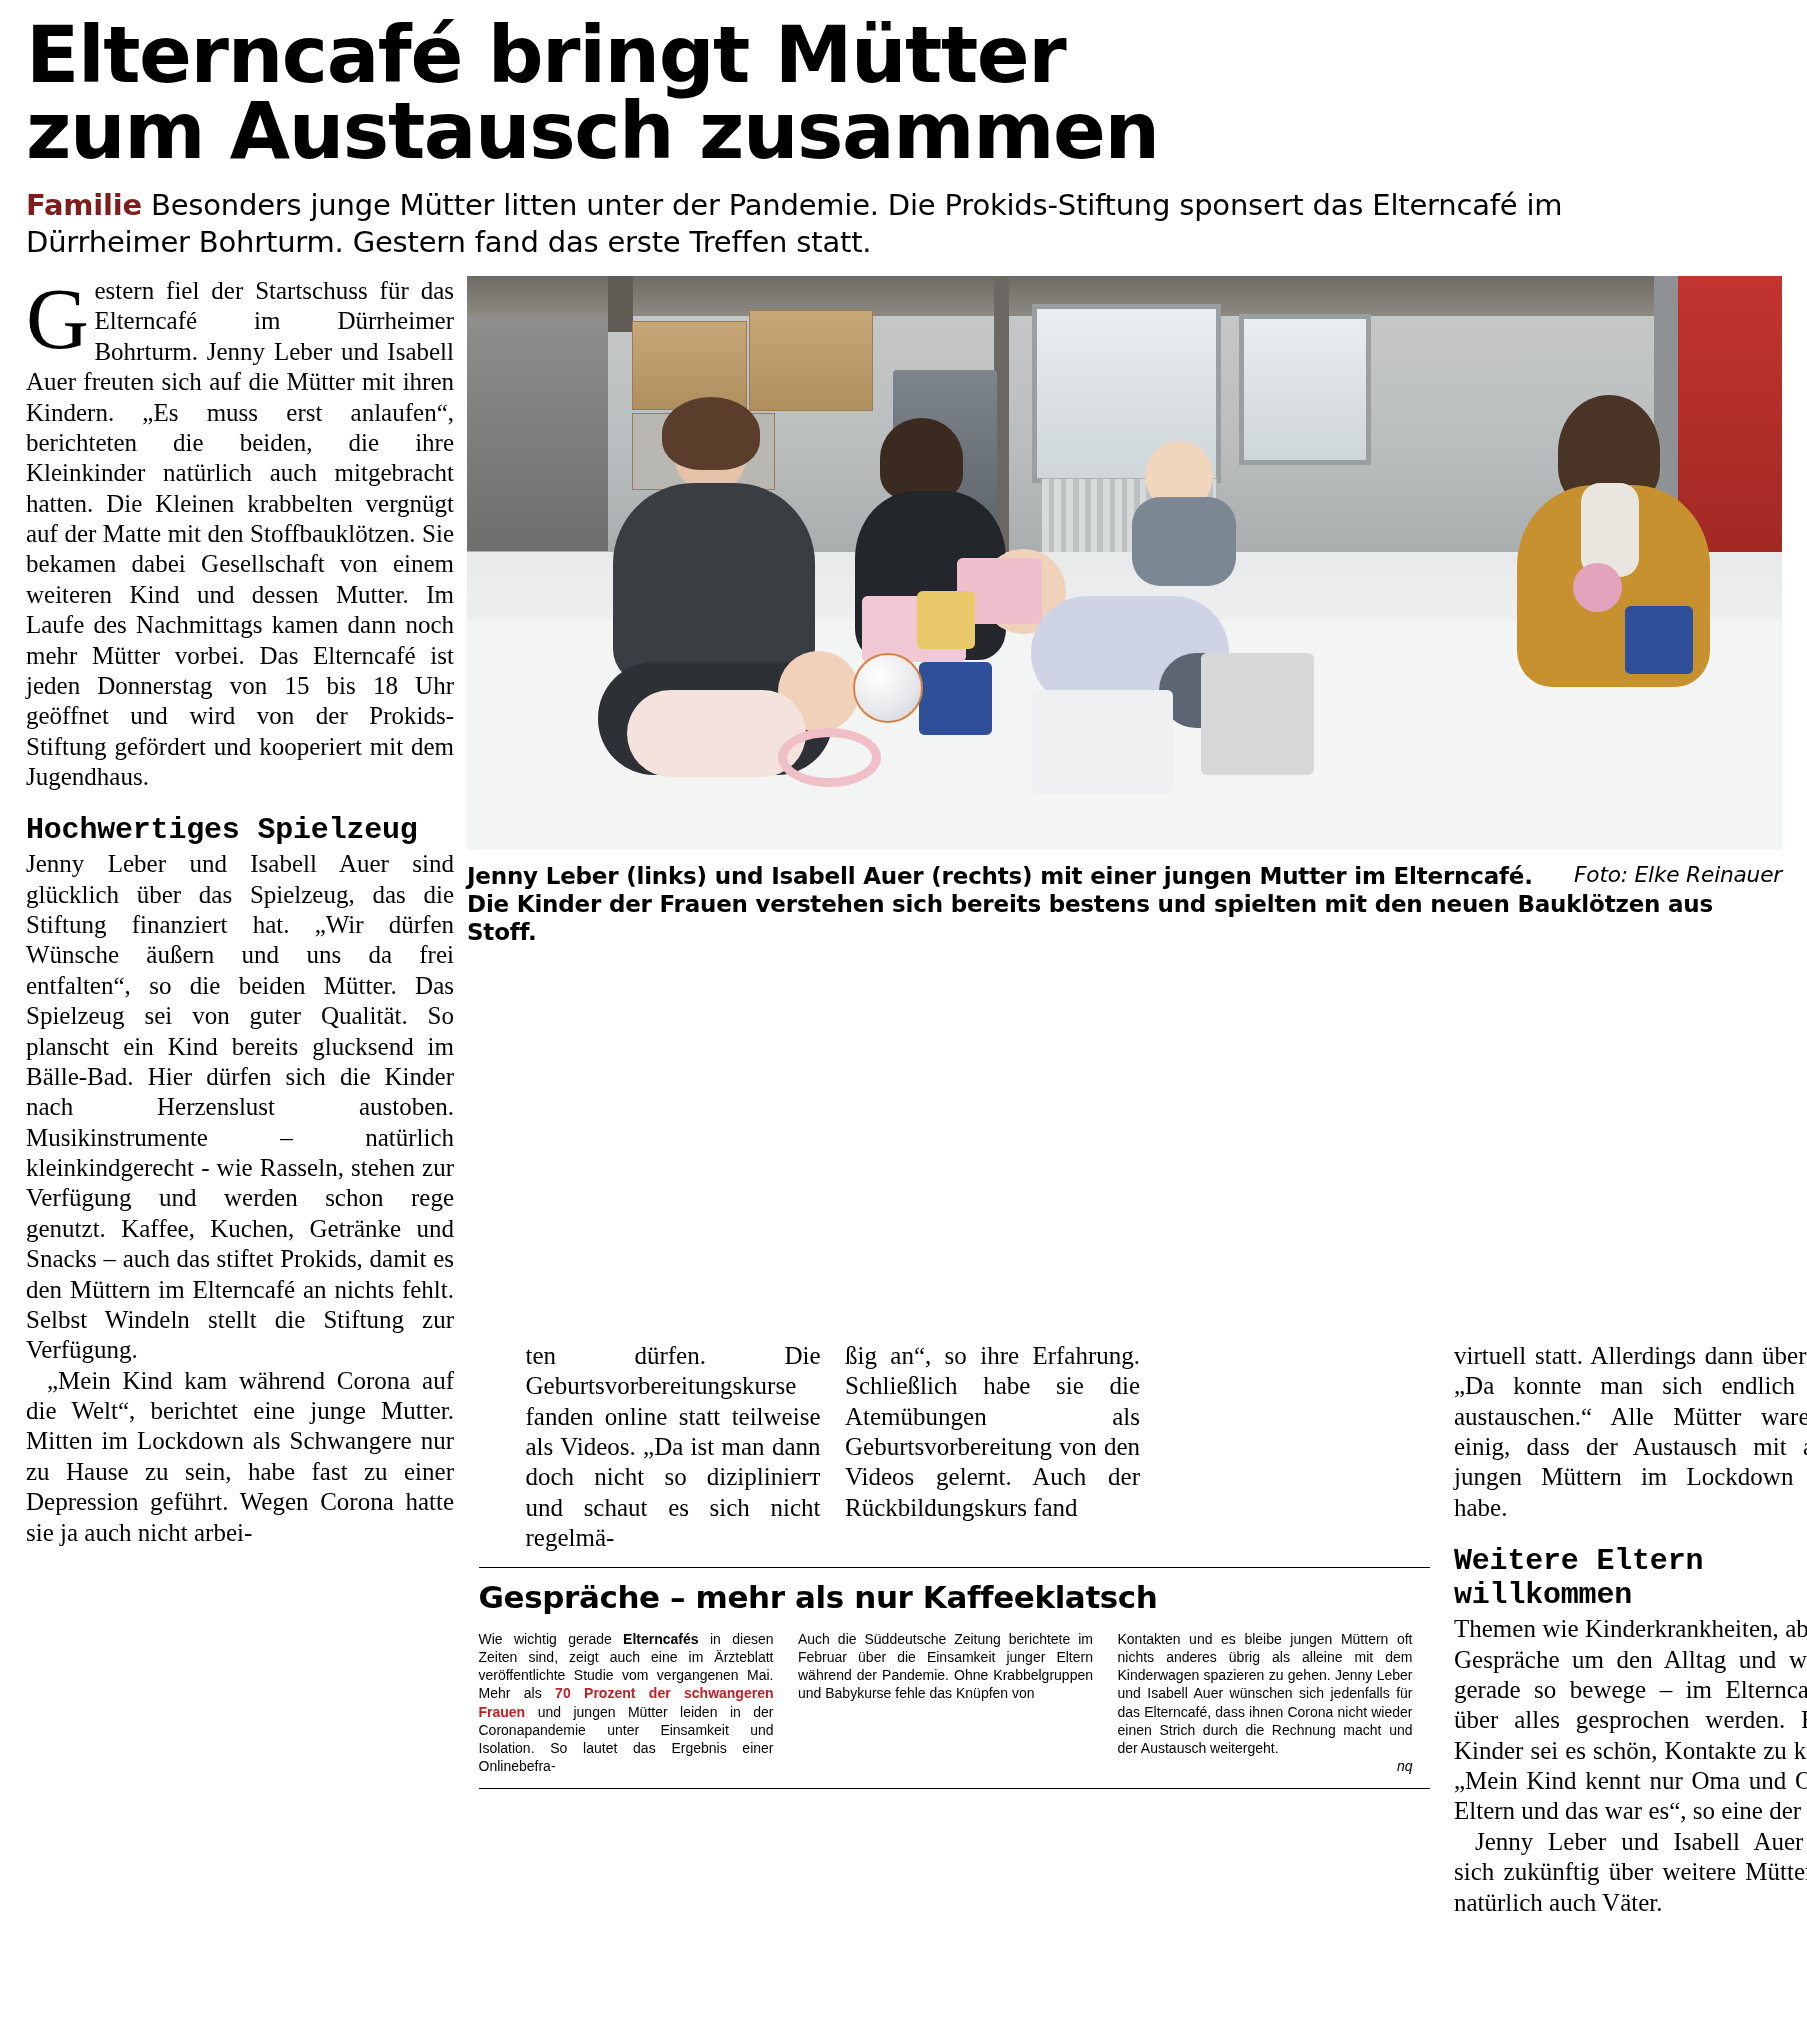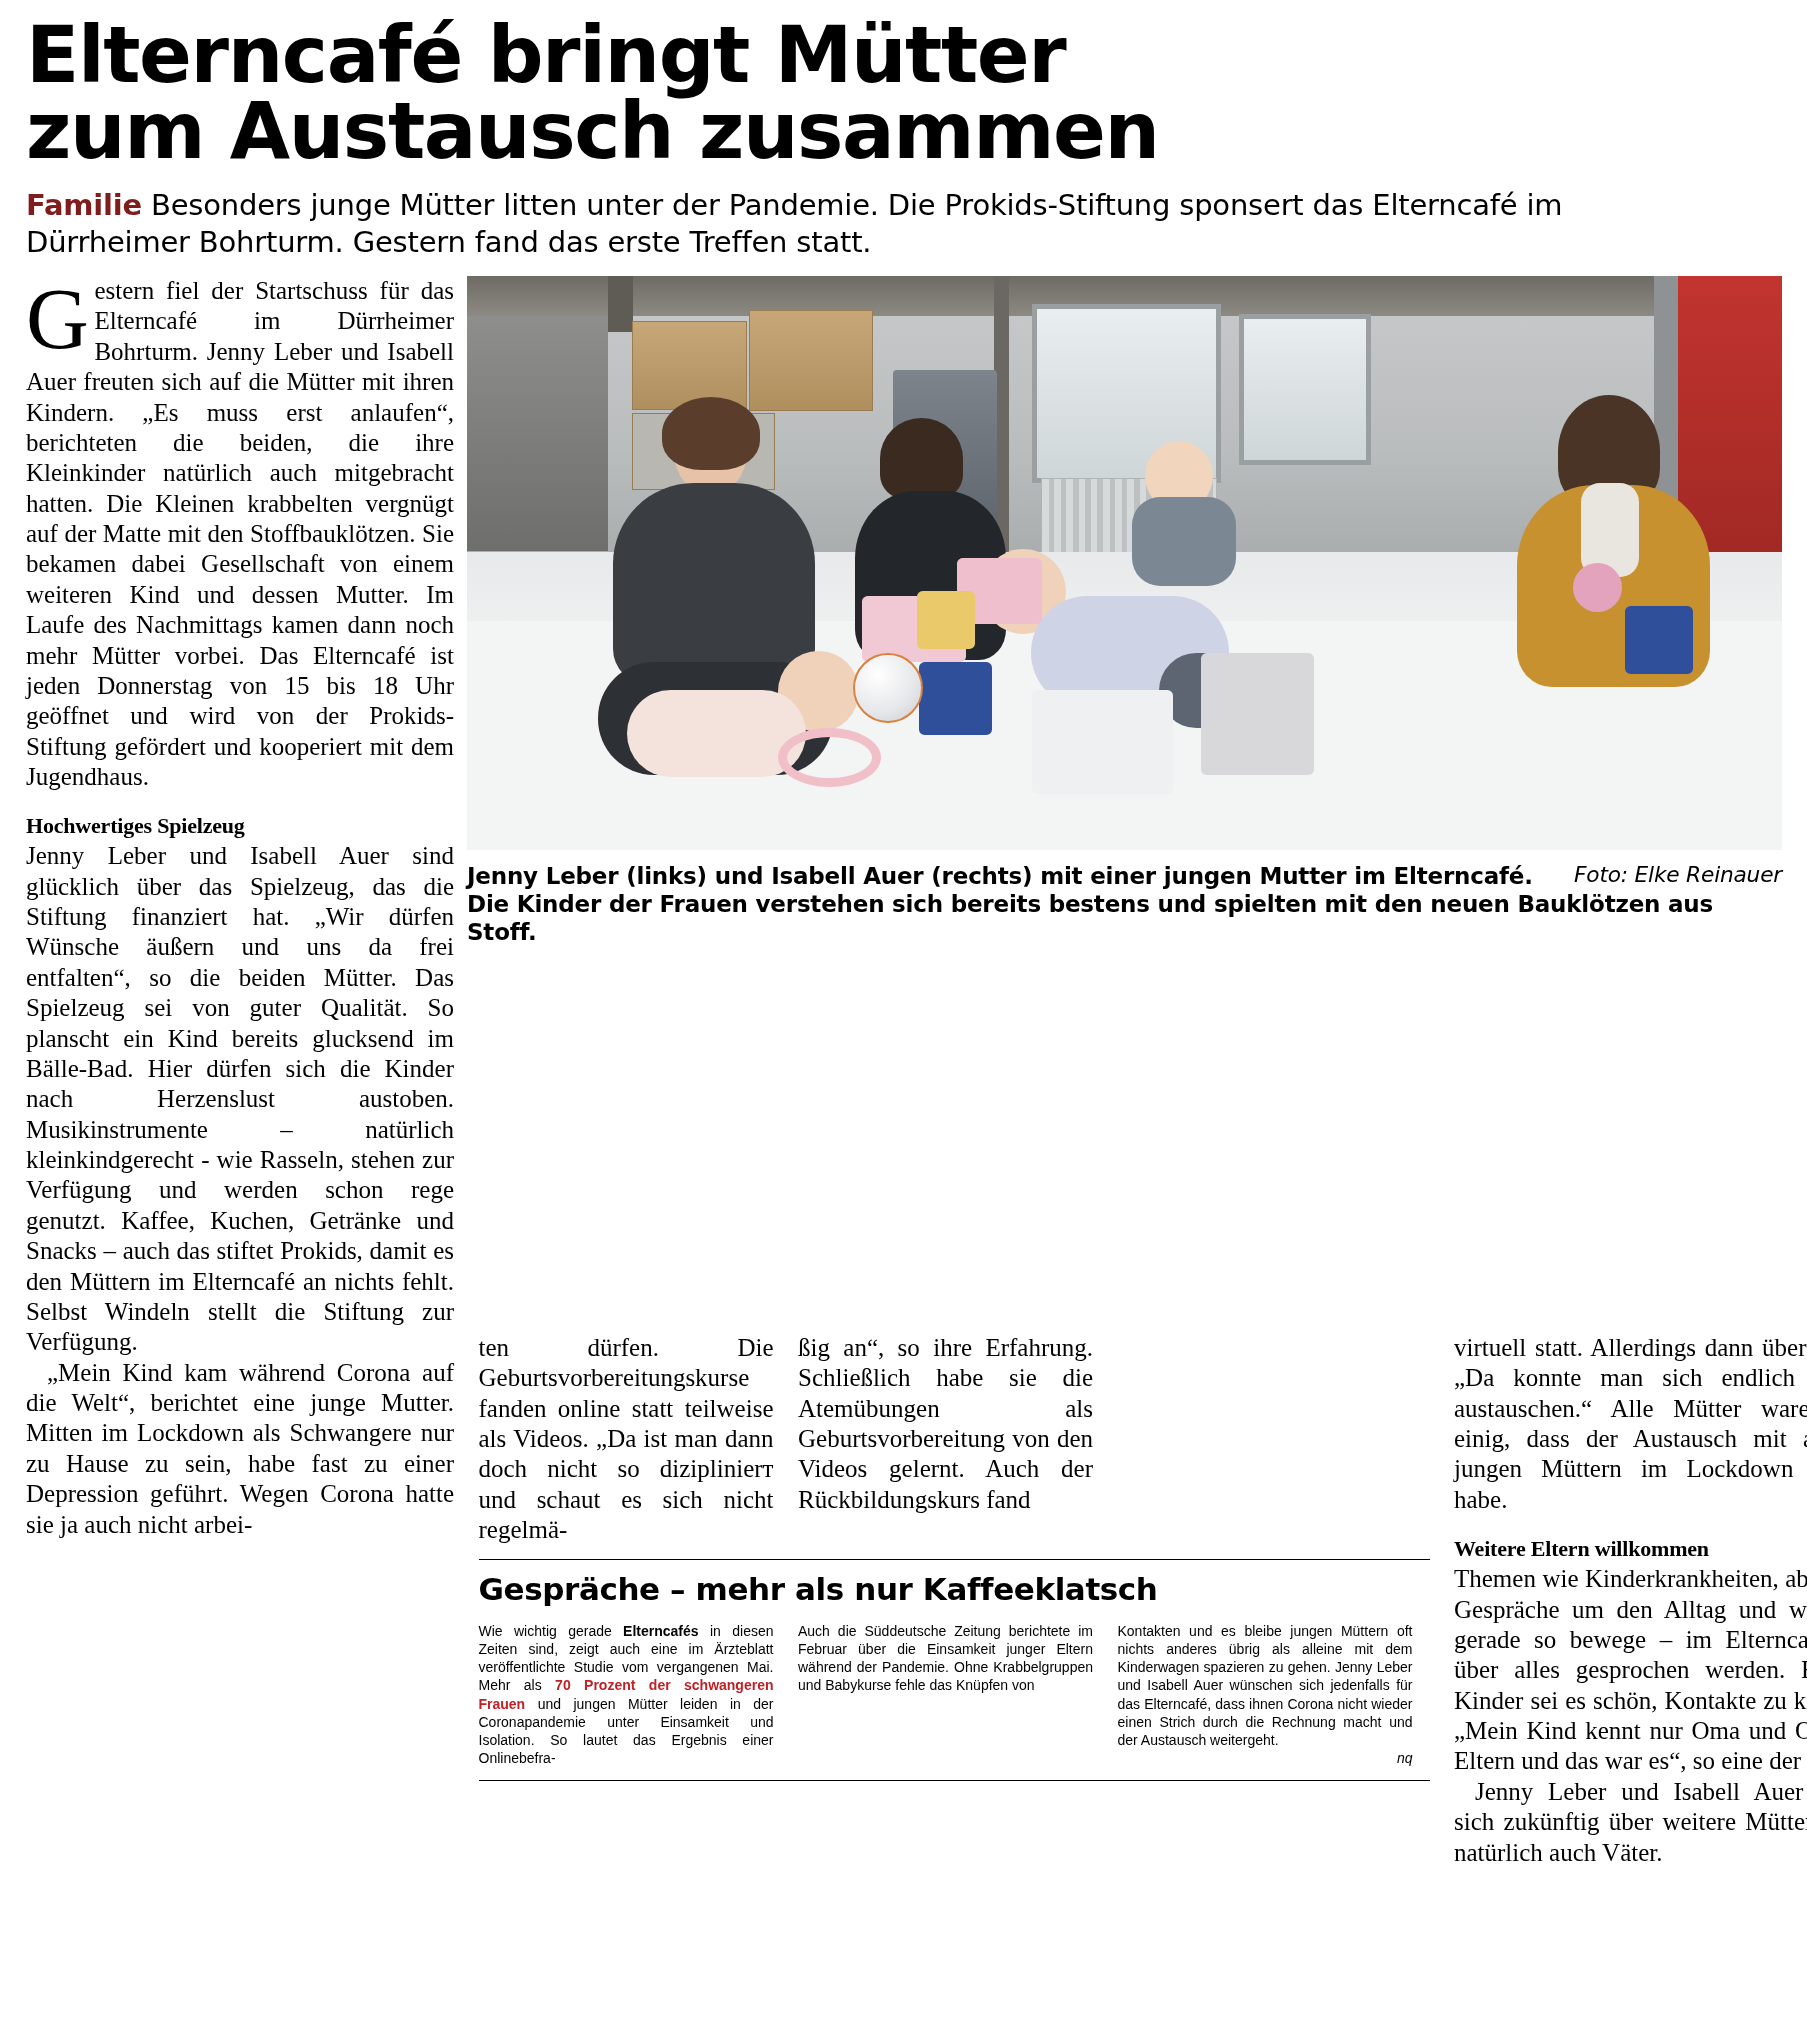--- a/index.html
+++ b/index.html
@@ -149,23 +149,23 @@
   }
   .photo-credit {
     float: right;
     font-weight: normal;
     font-style: italic;
     font-size: 21.7px;
   }
 
   
   .sub-head {
-    font-family: Liberation Serif, serif;
-    font-weight: bold;
-    font-size: 22px;
+    font-family: Liberation Mono, monospace;
+    font-weight: bold;
+    font-size: 30px;
     margin: 21px 0 1.9px 0;
     letter-spacing: -0.2px;
   }
 
   
   .lower {
     display: flex;
     gap: 24.5px;
     margin-top: 5.6px;
   }
@@ -200,20 +200,21 @@
     hyphens: auto;
   }
   .box-col p { margin: 0; }
   .box-col b { font-weight: bold; }
   .red { color: #c02026; font-weight: bold; }
   .sign { font-style: italic; }
 
   .twocol-flow {
     display: flex;
     gap: 24.5px;
+    margin-left: 47px;
   }
   .flowcol {
     width: 295px;
     flex: 0 0 295px;
   }
   .mid-wrap { width: 951px; flex: 0 0 951px; }
   .right-wrap { width: 428px; flex: 0 0 428px; }
 
   .sign-right { text-align: right; font-style: italic; }
   .boxline { border-bottom: 1.9px solid #000; margin-top: 13px; }

